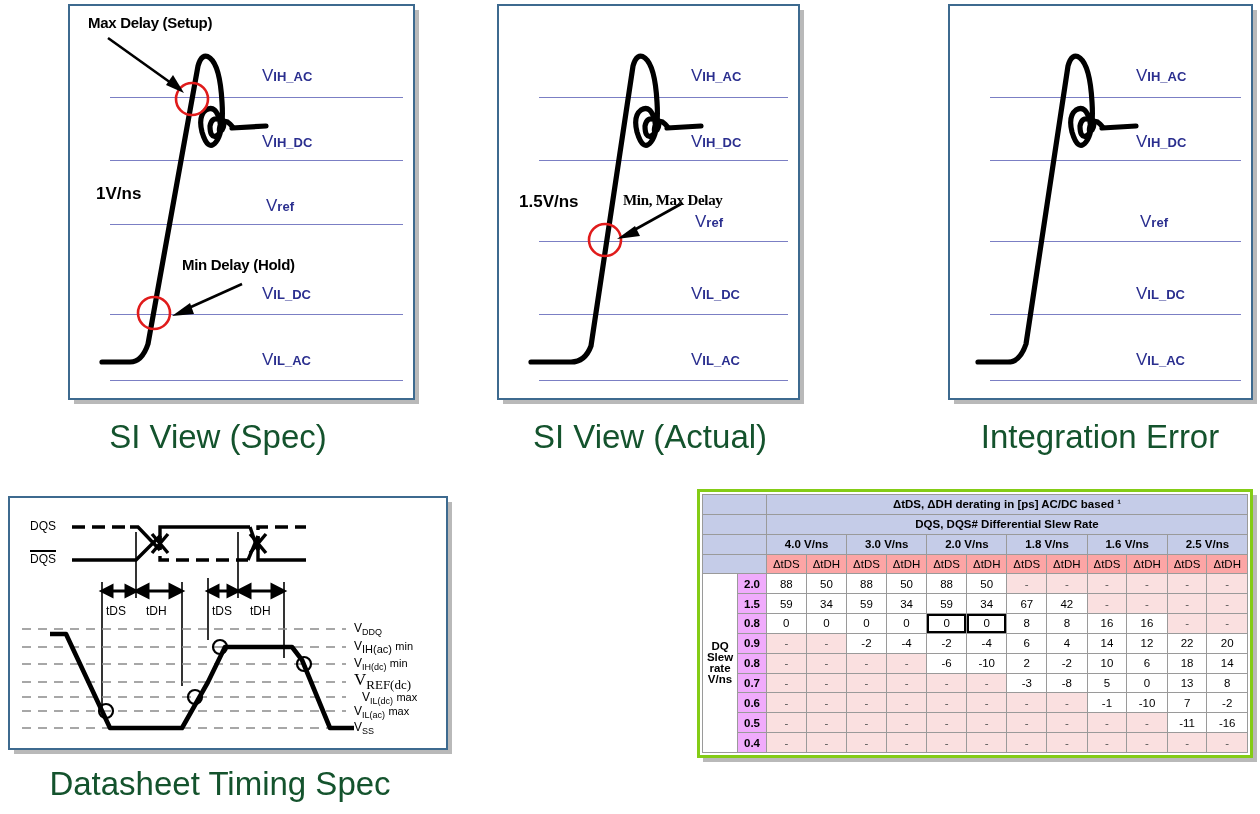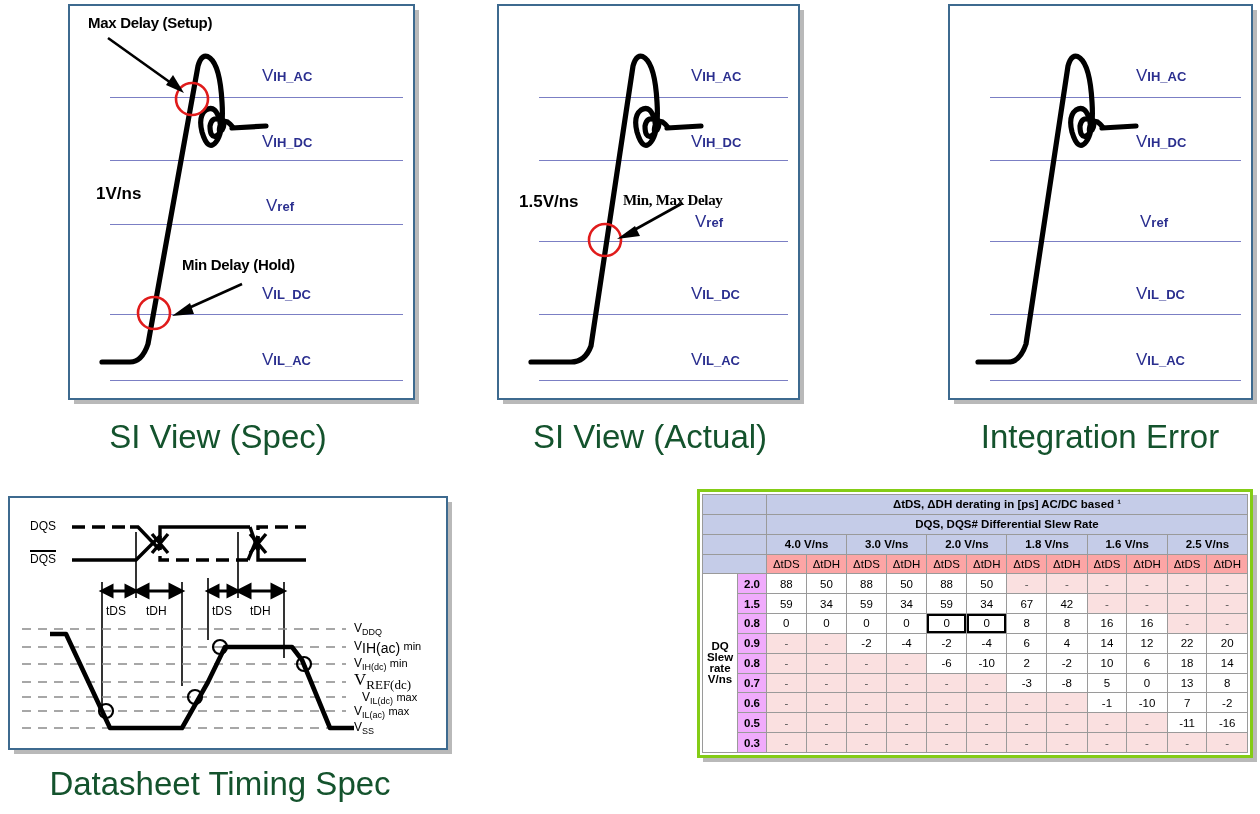--- a/index.html
+++ b/index.html
@@ -267,21 +267,21 @@
     <div style="position:absolute;left:96px;top:106px;font-size:12px;">tDS</div>
     <div style="position:absolute;left:136px;top:106px;font-size:12px;">tDH</div>
     <div style="position:absolute;left:202px;top:106px;font-size:12px;">tDS</div>
     <div style="position:absolute;left:240px;top:106px;font-size:12px;">tDH</div>
 
     
     <div style="position:absolute;left:344px;top:123px;font-size:12px;white-space:nowrap;">
       <span>V</span><sub style="font-size:9px;">DDQ</sub>
     </div>
     <div style="position:absolute;left:344px;top:141px;font-size:12px;white-space:nowrap;">
-      <span>V</span><sub style="font-size:14px;">IH(ac)</sub>
+      <span>V</span><sub style="font-size:11px;">IH(ac)</sub>
       <span style="font-size:11px;">min</span>
     </div>
     <div style="position:absolute;left:344px;top:158px;font-size:12px;white-space:nowrap;">
       <span>V</span><sub style="font-size:9px;">IH(dc)</sub>
       <span style="font-size:11px;">min</span>
     </div>
     <div style="position:absolute;left:344px;top:172px;font-size:17px;white-space:nowrap;
                 font-family:'Liberation Serif',serif;">
       <span>V</span><sub style="font-size:13px;">REF(dc)</sub>
     </div>
@@ -450,21 +450,21 @@
           <td class="na">-</td>
           <td class="na">-</td>
           <td class="na">-</td>
           <td class="na">-</td>
           <td class="na">-</td>
           <td class="na">-</td>
           <td class="val">-11</td>
           <td class="val">-16</td>
         </tr>
         <tr>
-          <td class="rowhdr" style="width:28px;">0.3</td>
+          <td class="rowhdr" style="width:28px;">0.4</td>
           <td class="na">-</td>
           <td class="na">-</td>
           <td class="na">-</td>
           <td class="na">-</td>
           <td class="na">-</td>
           <td class="na">-</td>
           <td class="na">-</td>
           <td class="na">-</td>
           <td class="na">-</td>
           <td class="na">-</td>

